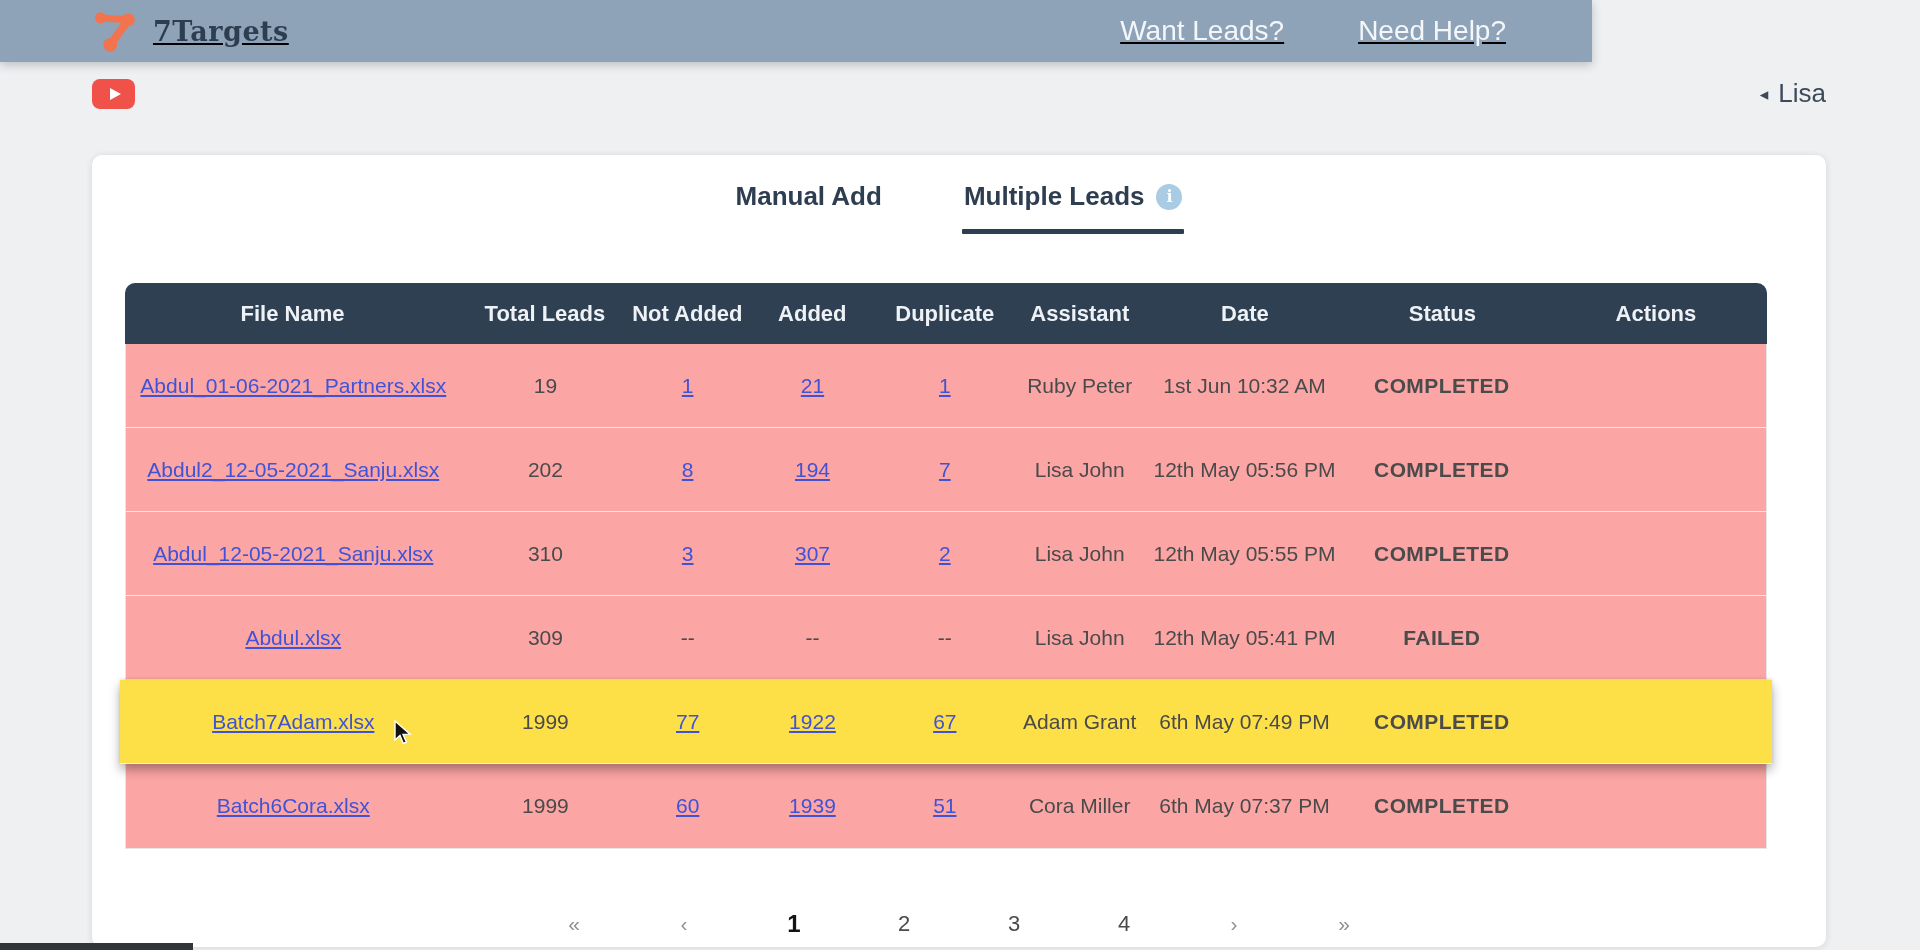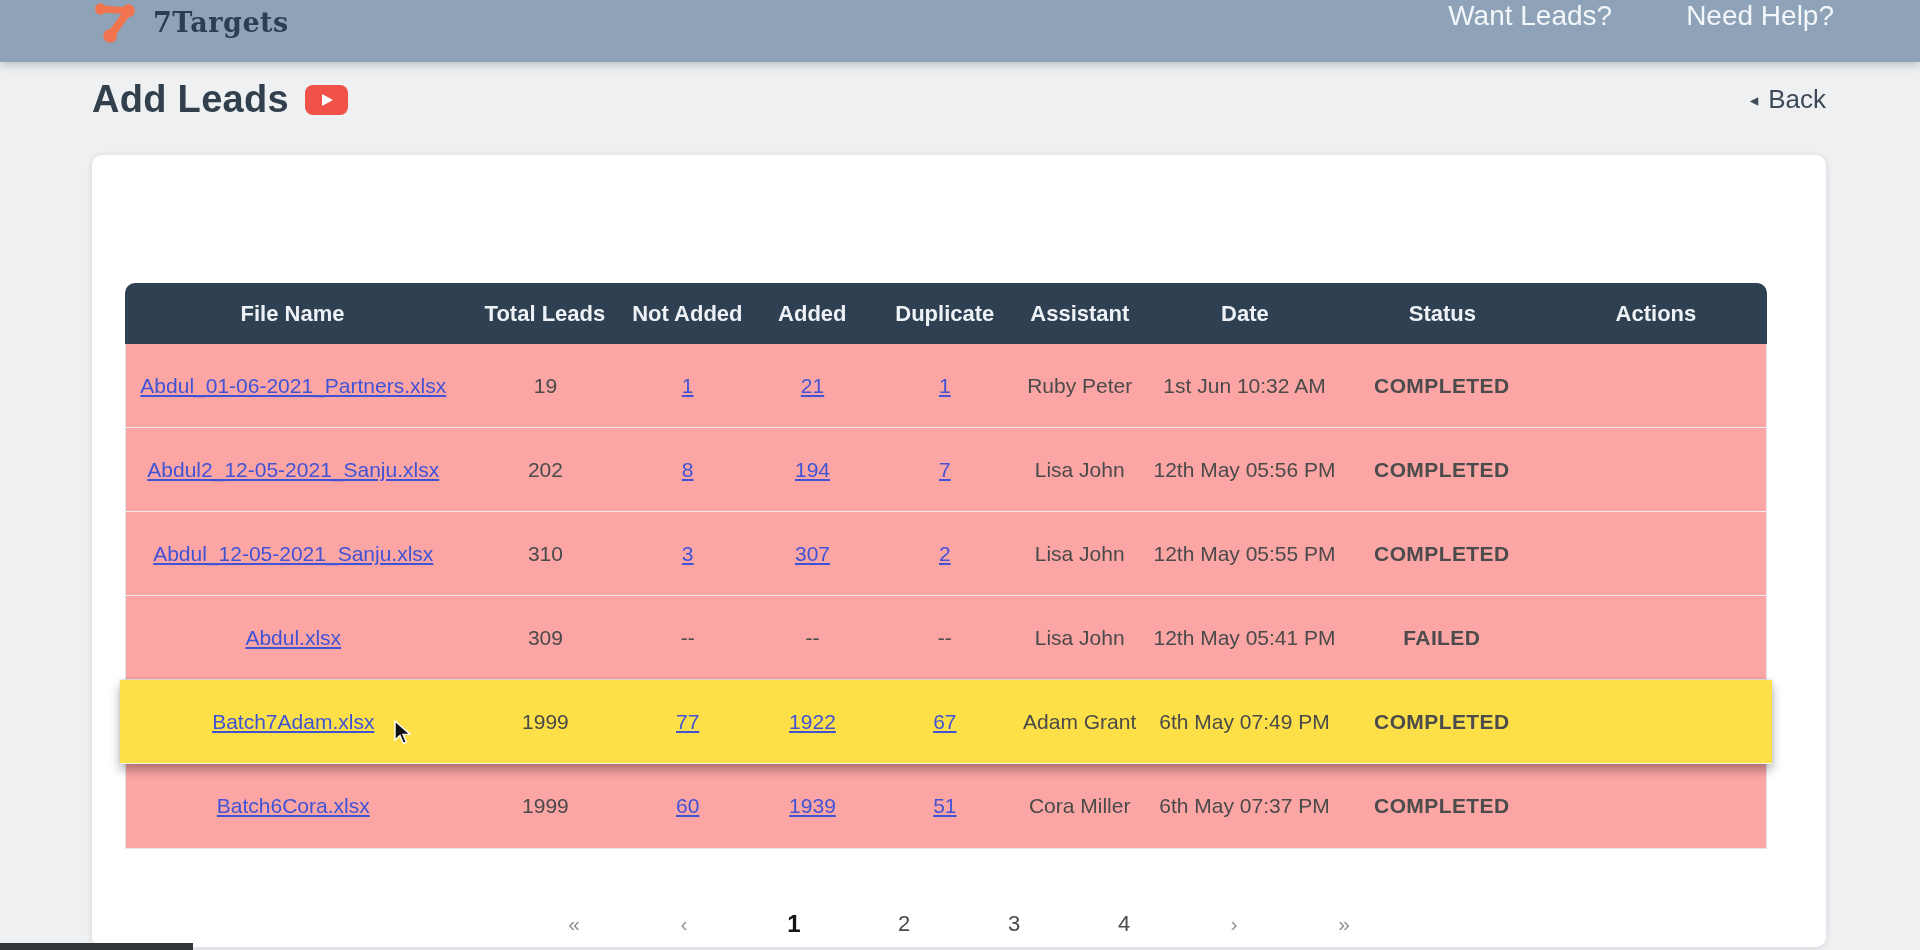--- a/index.html
+++ b/index.html
@@ -6,25 +6,25 @@
   html,body { width:1920px; height:950px; }
   body {
     position:relative;
     background:#eef0f2;
     font-family:"Liberation Sans", sans-serif;
     overflow:hidden;
   }
 
   
   .topbar {
-    position:absolute; top:0; left:0; width:1920px; height:62px;
+    position:absolute; top:0; left:0; width:1592px; height:62px;
     background:#8ea3b8;
     box-shadow:0 3px 9px rgba(40,50,60,.25);
-    display:flex; align-items:flex-start; justify-content:space-between;
-    padding:0 86px 0 92px; z-index:6;
+    display:flex; align-items:center; justify-content:space-between;
+    padding:0 86px 0 92px; z-index:6;text-decoration:underline;
   }
   .brand { display:flex; align-items:center; gap:9px; }
   .brand-logo { width:52px; height:44px; }
   .brand-text {
     font-family:"DejaVu Serif", serif; font-weight:700;
     font-size:27px; color:#2d3e50; letter-spacing:.5px;
   }
   .topnav { display:flex; gap:74px; }
   .topnav .nav-link {
     color:#f4f7fa; font-size:28px; font-weight:500;
@@ -143,33 +143,42 @@
     <span class="brand-text">7Targets</span>
   </div>
   <nav class="topnav">
     <a class="nav-link">Want Leads?</a>
     <a class="nav-link">Need Help?</a>
   </nav>
 </header>
 
 <div class="page-head">
   <div class="page-title-wrap">
-    <h1 class="page-title">Add Leads</h1>
     <span class="yt-badge">
       <span class="yt-tri"></span>
     </span>
   </div>
   <div class="back-btn">
     <span class="back-arrow">◂</span>
-    <span>Back</span>
+    <span>Lisa</span>
   </div>
 </div>
 
 <section class="card">
 
+  <div class="tabs">
+    <div class="tab">
+      <span>Manual Add</span>
+    </div>
+    <div class="tab">
+      <span>Multiple Leads</span>
+      <span class="info-badge">i</span>
+      <span class="tab-underline"></span>
+    </div>
+  </div>
 
   <div class="table-wrap">
     <div class="thead">
       <div class="th">File Name</div>
       <div class="th">Total Leads</div>
       <div class="th">Not Added</div>
       <div class="th">Added</div>
       <div class="th">Duplicate</div>
       <div class="th">Assistant</div>
       <div class="th">Date</div>

